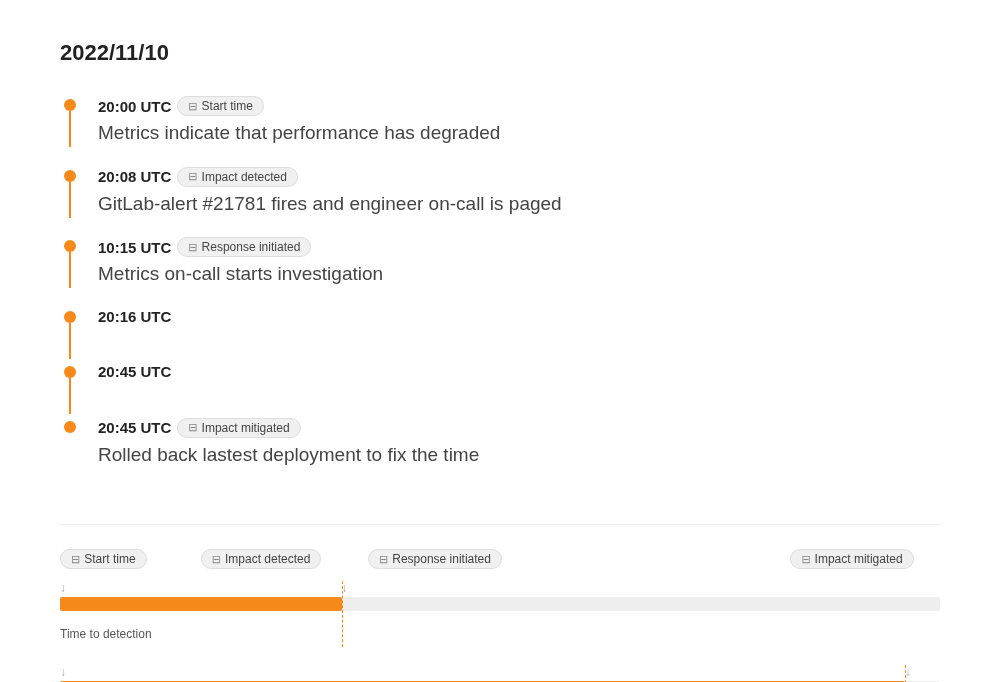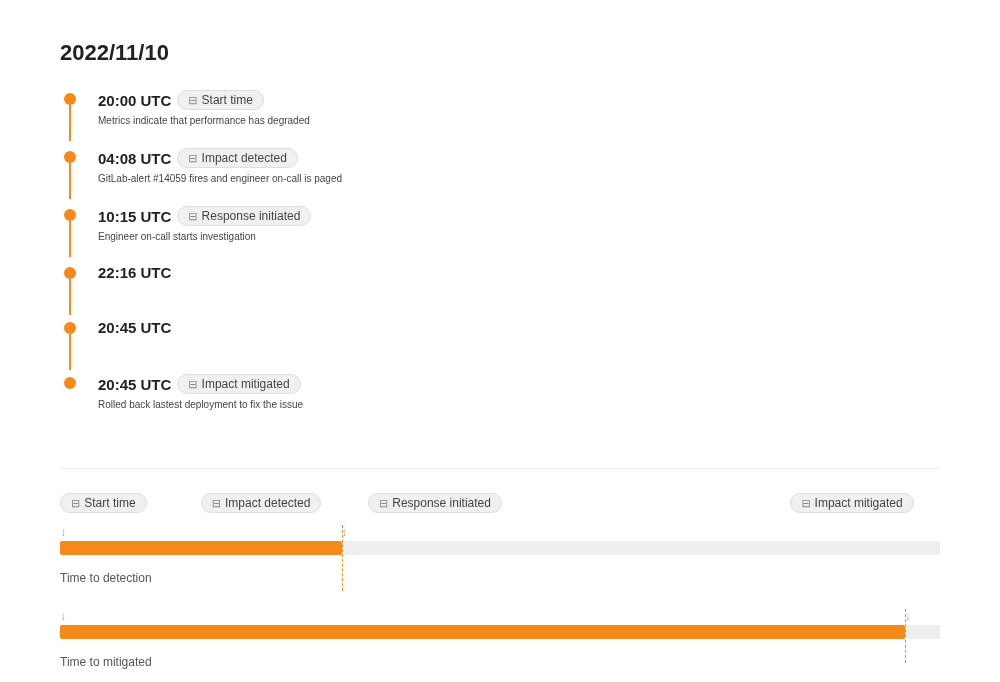--- a/index.html
+++ b/index.html
@@ -9,21 +9,21 @@
       color: #222;
       font-size: 14px;
     }
     .container {
       padding: 40px 60px;
       max-width: 1000px;
     }
     .page-title {
       font-size: 22px;
       font-weight: 700;
-      margin-bottom: 24px;
+      margin-bottom: 30px;
     }
     
     .timeline {
       position: relative;
       margin-bottom: 40px;
     }
     .timeline-item {
       display: flex;
       align-items: flex-start;
       margin-bottom: 4px;
@@ -75,21 +75,21 @@
       font-size: 12px;
       color: #444;
       border: 1px solid #ddd;
     }
     .badge-icon {
       font-size: 11px;
       color: #888;
     }
     .timeline-desc {
       color: #444;
-      font-size: 10px;
+      font-size: 19px;
       line-height: 1.4;
     }
 
     
     .chart-area {
       margin-top: 10px;
       border-top: 1px solid #eee;
       padding-top: 20px;
     }
     .chart-labels-row {
@@ -169,53 +169,53 @@
           <div class="timeline-desc">Metrics indicate that performance has degraded</div>
         </div>
       </div>
       <div class="timeline-item">
         <div class="timeline-left">
           <div class="dot"></div>
           <div class="line" style="min-height: 36px;"></div>
         </div>
         <div class="timeline-content">
           <div class="timeline-header">
-            <span class="time-label">04:08 UTC</span>
+            <span class="time-label">20:08 UTC</span>
             <span class="badge">
               <span class="badge-icon">⊟</span>
               <span>Impact detected</span>
             </span>
           </div>
-          <div class="timeline-desc">GitLab-alert #14059 fires and engineer on-call is paged</div>
+          <div class="timeline-desc">GitLab-alert #21781 fires and engineer on-call is paged</div>
         </div>
       </div>
       <div class="timeline-item">
         <div class="timeline-left">
           <div class="dot"></div>
           <div class="line" style="min-height: 36px;"></div>
         </div>
         <div class="timeline-content">
           <div class="timeline-header">
             <span class="time-label">10:15 UTC</span>
             <span class="badge">
               <span class="badge-icon">⊟</span>
               <span>Response initiated</span>
             </span>
           </div>
-          <div class="timeline-desc">Engineer on-call starts investigation</div>
-        </div>
-      </div>
-      <div class="timeline-item">
-        <div class="timeline-left">
-          <div class="dot"></div>
-          <div class="line" style="min-height: 36px;"></div>
-        </div>
-        <div class="timeline-content">
-          <div class="timeline-header">
-            <span class="time-label">22:16 UTC</span>
+          <div class="timeline-desc">Metrics on-call starts investigation</div>
+        </div>
+      </div>
+      <div class="timeline-item">
+        <div class="timeline-left">
+          <div class="dot"></div>
+          <div class="line" style="min-height: 36px;"></div>
+        </div>
+        <div class="timeline-content">
+          <div class="timeline-header">
+            <span class="time-label">20:16 UTC</span>
           </div>
         </div>
       </div>
       <div class="timeline-item">
         <div class="timeline-left">
           <div class="dot"></div>
           <div class="line" style="min-height: 36px;"></div>
         </div>
         <div class="timeline-content">
           <div class="timeline-header">
@@ -228,21 +228,21 @@
           <div class="dot"></div>
         </div>
         <div class="timeline-content">
           <div class="timeline-header">
             <span class="time-label">20:45 UTC</span>
             <span class="badge">
               <span class="badge-icon">⊟</span>
               <span>Impact mitigated</span>
             </span>
           </div>
-          <div class="timeline-desc">Rolled back lastest deployment to fix the issue</div>
+          <div class="timeline-desc">Rolled back lastest deployment to fix the time</div>
         </div>
       </div>
     </div>
 
   <div class="chart-area">
     <div class="chart-inner" style="position:relative; width:100%;">
 
       <div class="chart-labels-row" style="position:relative; height:28px; margin-bottom:8px;">
         <span class="chart-label-badge" style="left:0%;">
           <span class="badge-icon">⊟</span>

